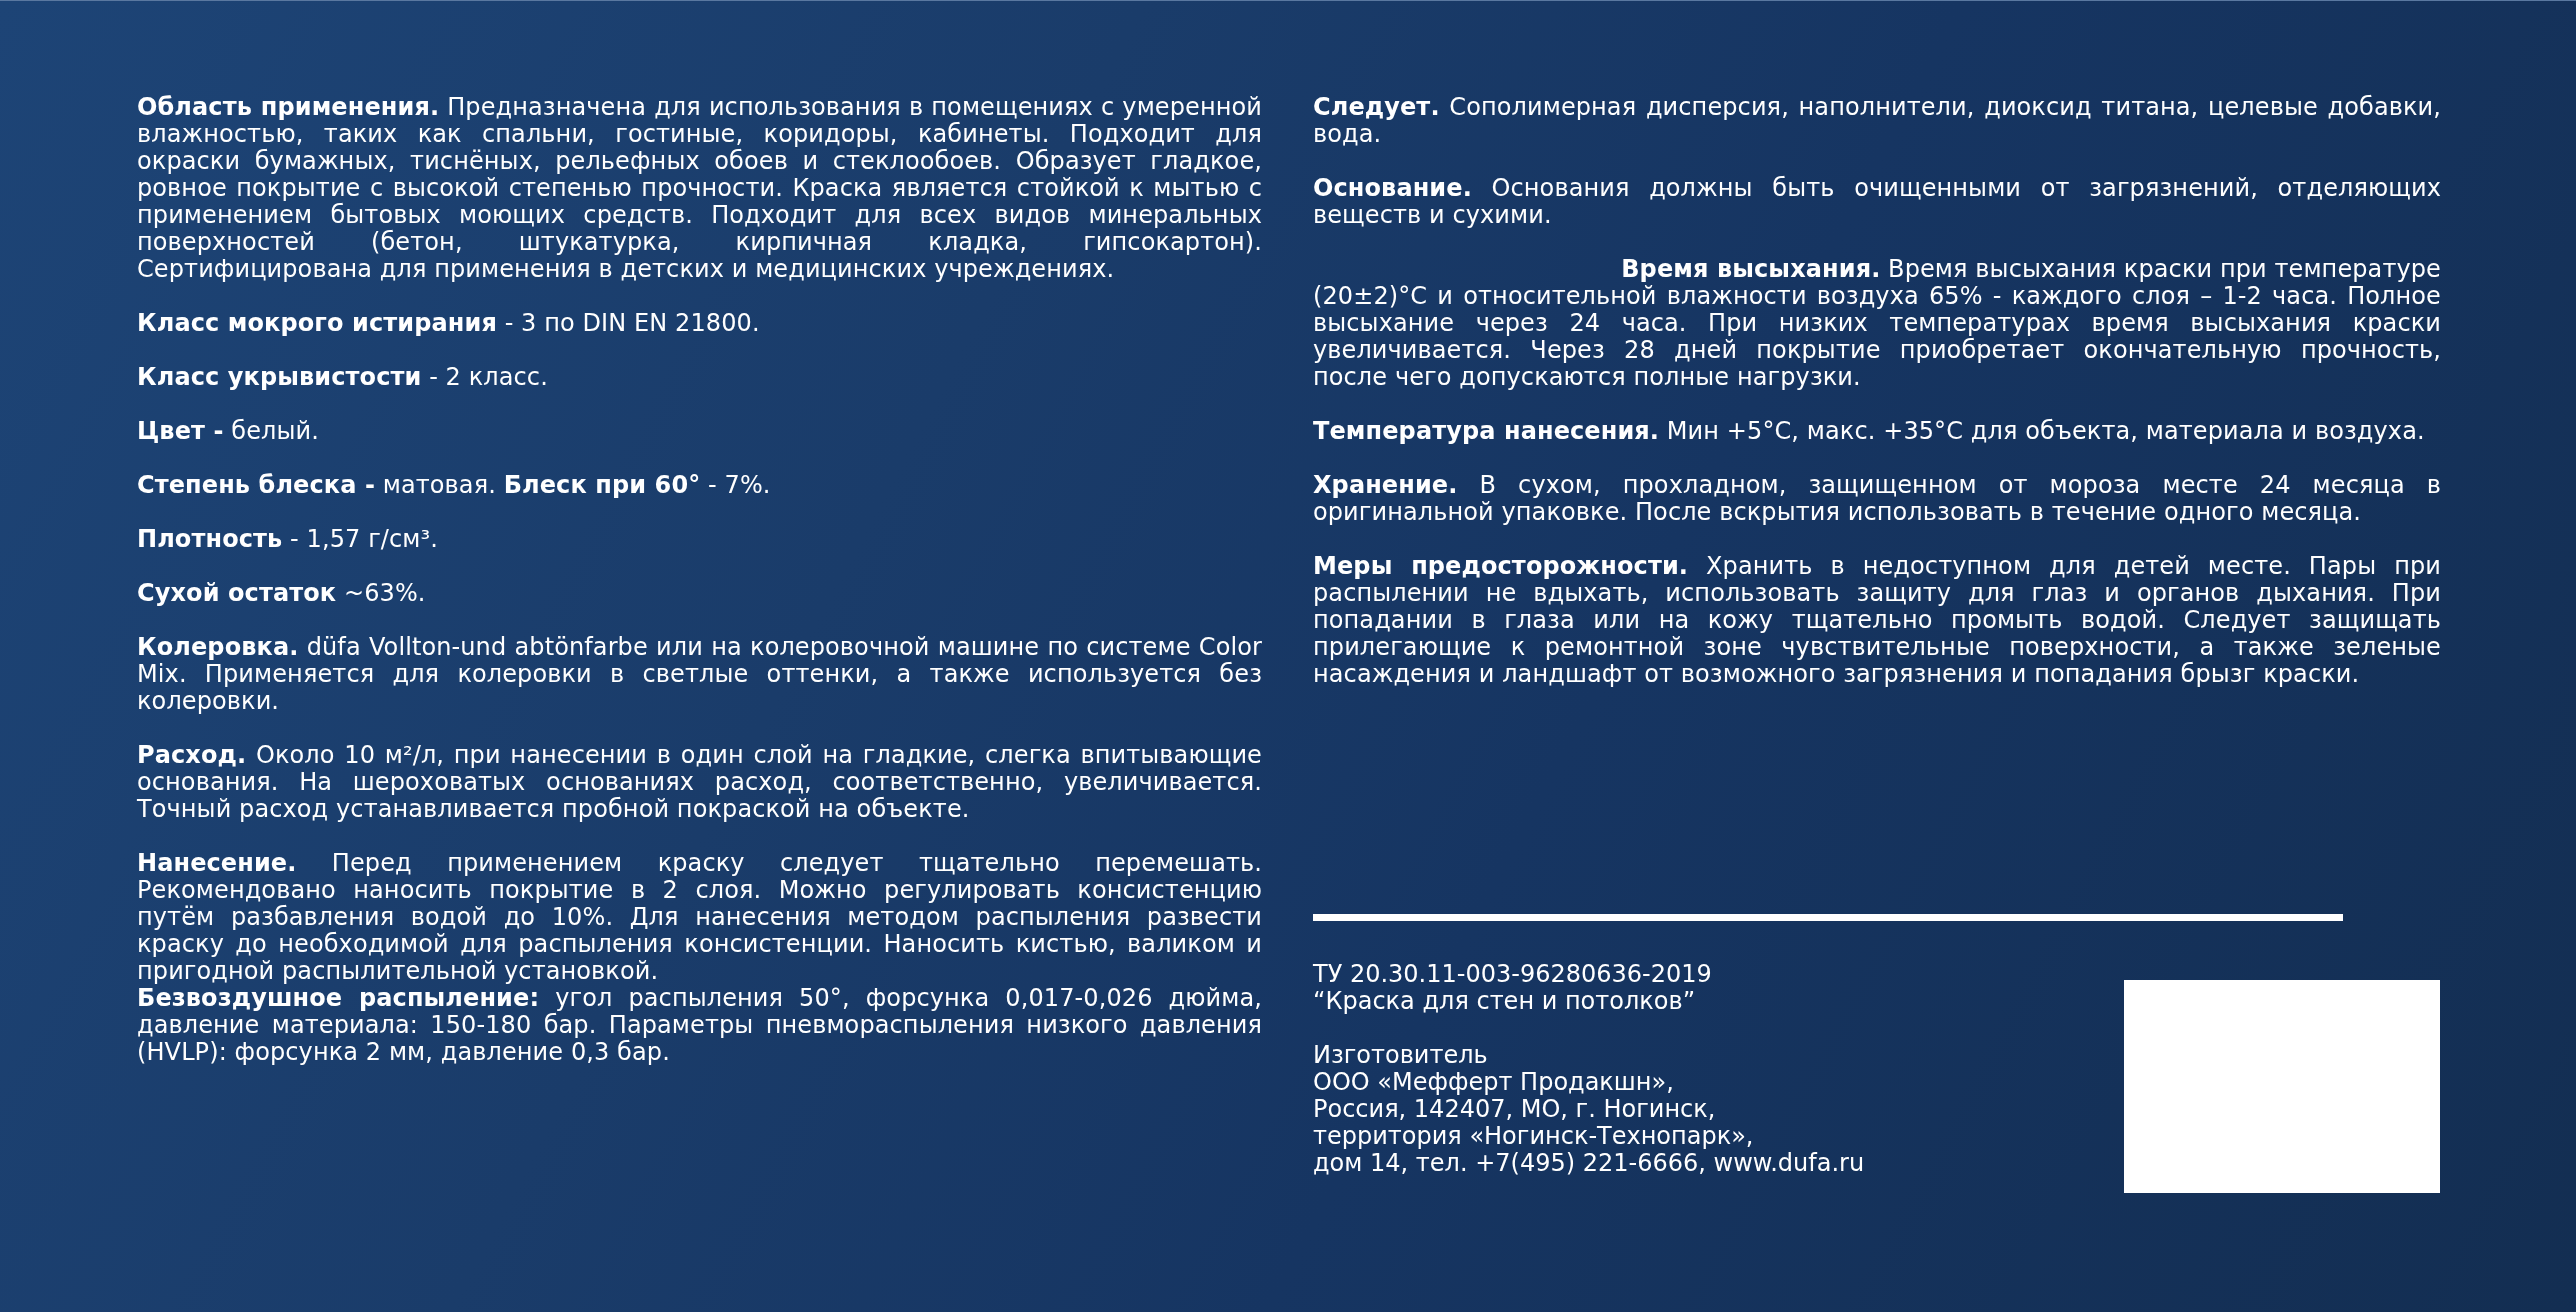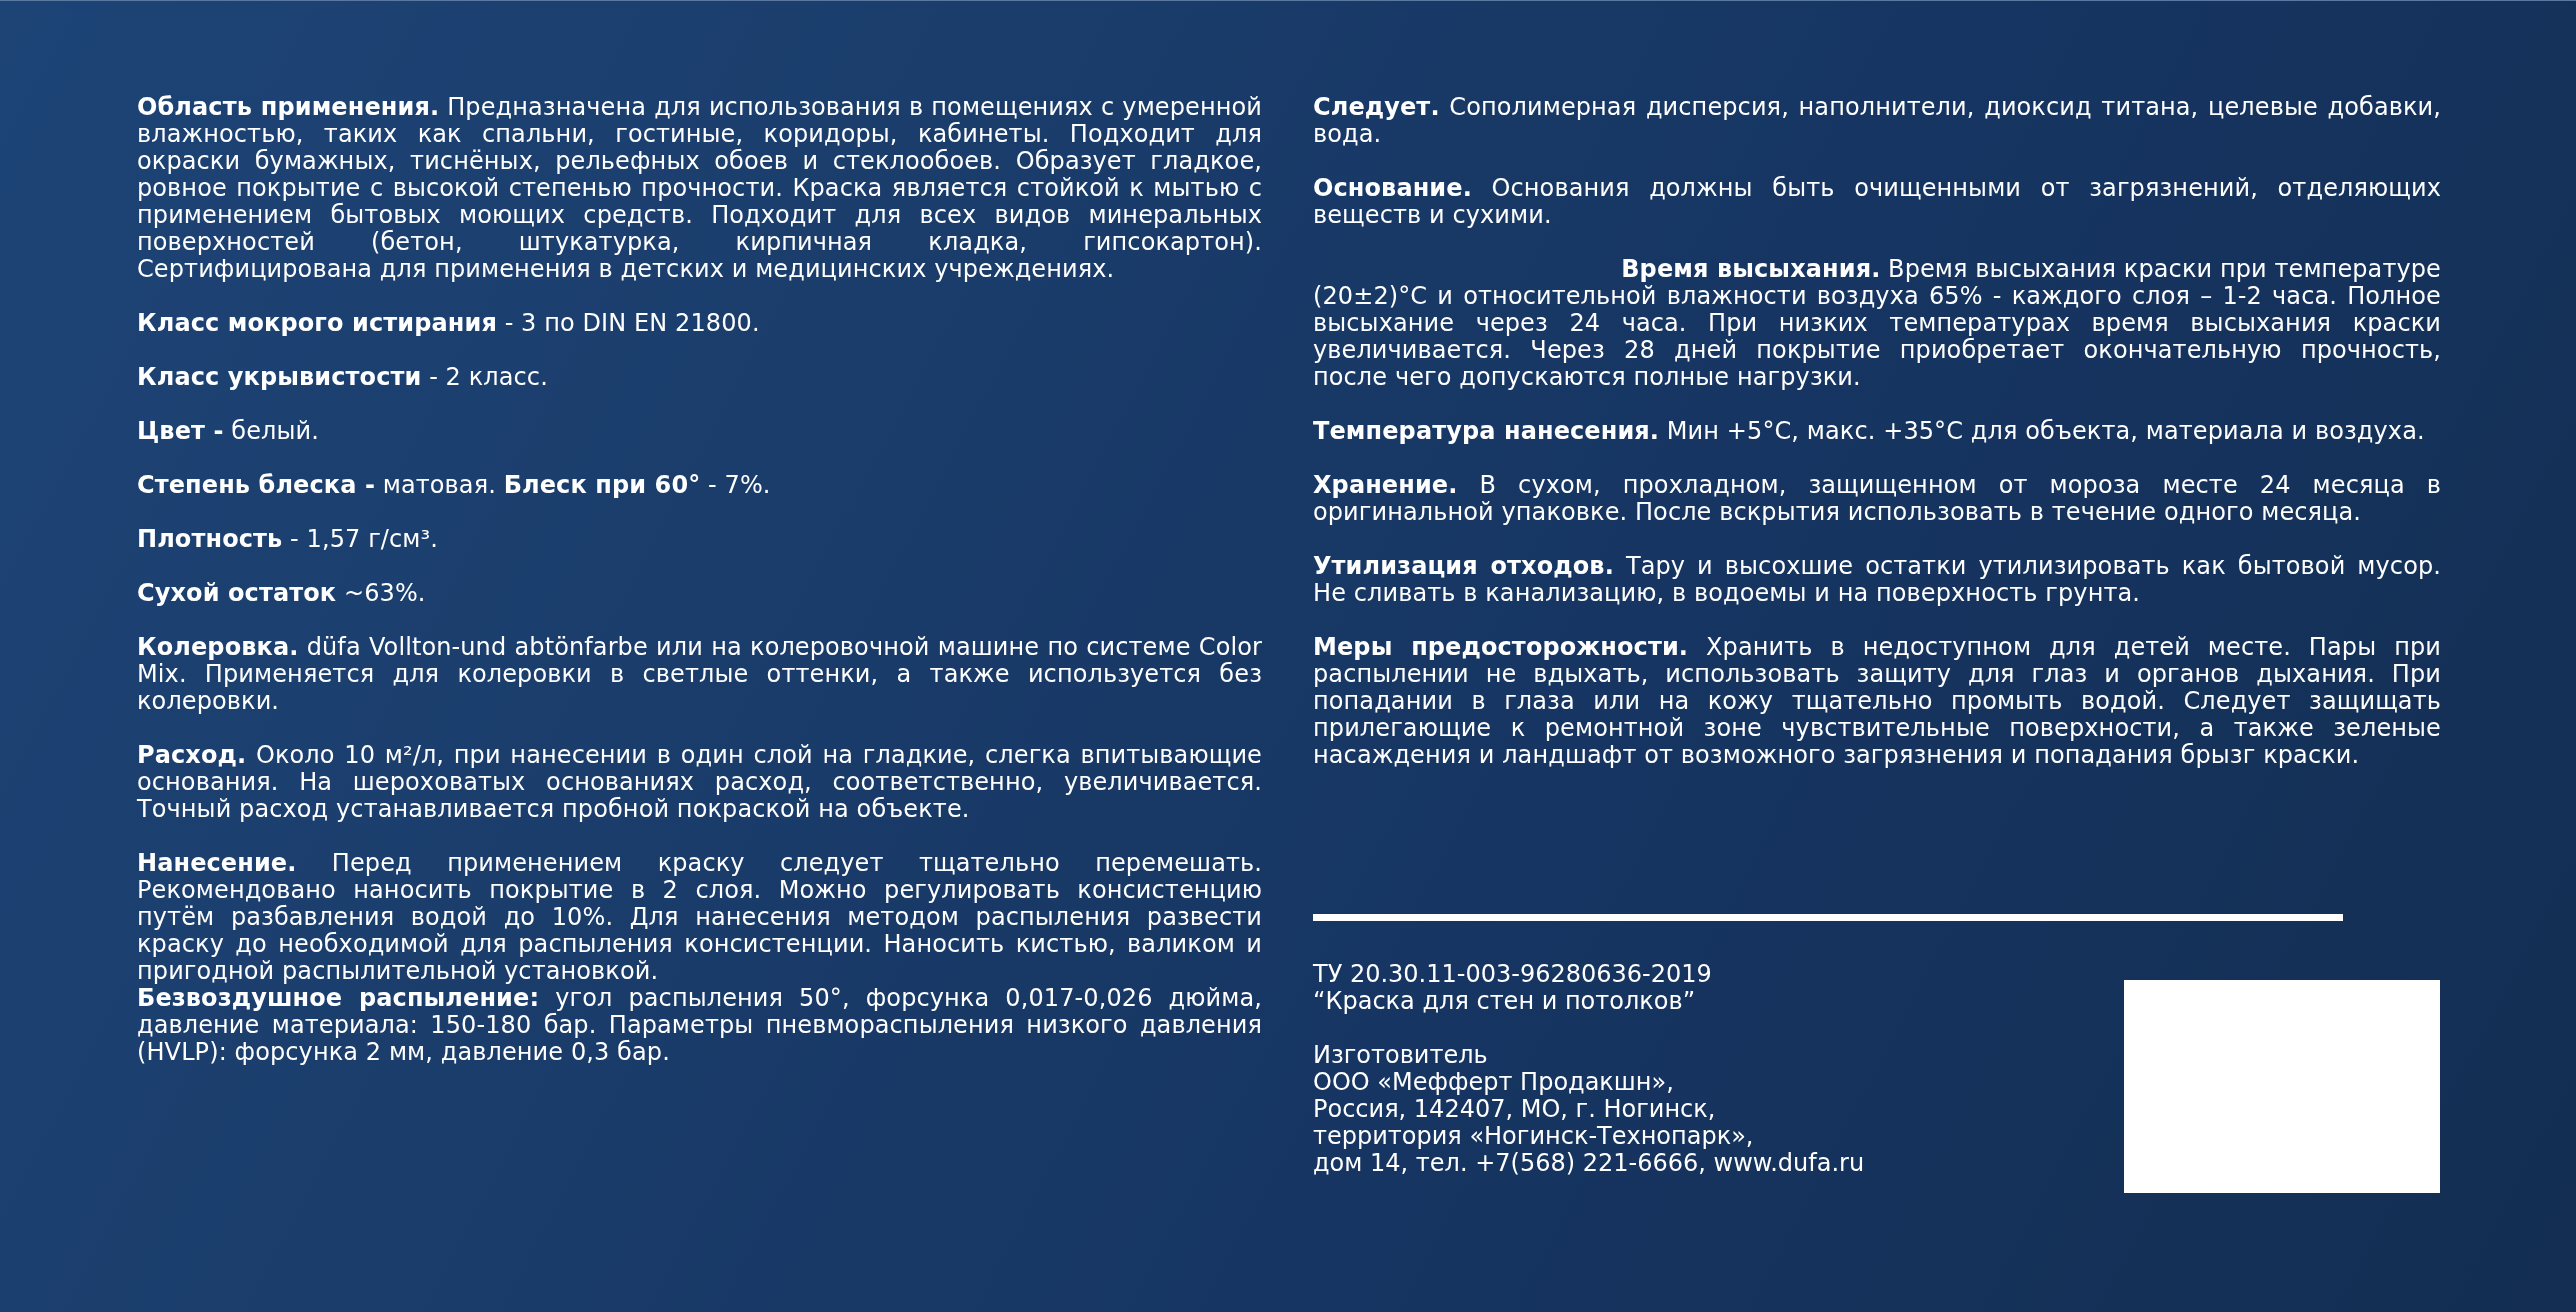--- a/index.html
+++ b/index.html
@@ -89,32 +89,31 @@
     <p class="para tight"><b>Нанесение.</b><span> Перед применением краску следует тщательно перемешать. Рекомендовано наносить покрытие в 2 слоя. Можно регулировать консистенцию путём разбавления водой до 10%. Для нанесения методом распыления развести краску до необходимой для распыления консистенции. Наносить кистью, валиком и пригодной распылительной установкой.</span></p>
     <p class="para tight"><b>Безвоздушное распыление:</b><span> угол распыления 50°, форсунка 0,017-0,026 дюйма, давление материала: 150-180 бар. Параметры пневмораспыления низкого давления (HVLP):  форсунка 2 мм, давление 0,3 бар.</span></p>
   </div>
 
   <div class="col col-right">
     <p class="para"><b>Следует.</b><span> Сополимерная дисперсия, наполнители, диоксид титана, целевые добавки, вода.</span></p>
     <p class="para"><b>Основание.</b><span> Основания должны быть очищенными от загрязнений, отделяющих веществ и сухими.</span></p>
     <p class="para"><span class="br-line"><b>Время высыхания.</b><span> Время высыхания краски при температуре</span></span><span>(20±2)°С и относительной влажности воздуха 65% - каждого слоя – 1-2 часа. Полное высыхание через 24 часа. При низких температурах время высыхания краски увеличивается. Через 28 дней покрытие приобретает окончательную прочность, после чего допускаются полные нагрузки.</span></p>
     <p class="para"><b>Температура нанесения.</b><span> Мин +5°С, макс. +35°С  для объекта, материала и воздуха.</span></p>
     <p class="para"><b>Хранение.</b><span> В сухом, прохладном, защищенном от мороза месте 24 месяца в оригинальной упаковке. После вскрытия использовать в течение одного месяца.</span></p>
-    <p class="para"><b>Утилизация отходов.</b><span> Тару и высохшие остатки утилизировать как бытовой мусор. Не сливать в канализацию, в водоемы и на поверхность грунта.</span></p>
     <p class="para tight"><b>Меры предосторожности.</b><span> Хранить в недоступном для детей месте. Пары при распылении не вдыхать, использовать защиту для глаз и органов дыхания. При попадании в глаза или на кожу тщательно промыть водой. Следует защищать прилегающие к ремонтной зоне чувствительные поверхности, а также зеленые насаждения и ландшафт от возможного загрязнения и попадания брызг краски.</span></p>
   </div>
 
   <div class="rule"></div>
 
   <div class="tu-block">
     <span class="bold">ТУ 20.30.11-003-96280636-2019</span>
     <span class="bold">“Краска для стен и потолков”</span>
     <span class="gap"></span>
     <span class="bold">Изготовитель</span>
     <span class="line">ООО «Мефферт Продакшн»,</span>
     <span class="line">Россия, 142407, МО, г. Ногинск,</span>
     <span class="line">территория «Ногинск-Технопарк»,</span>
-    <span class="line">дом 14, тел. +7(568) 221-6666, www.dufa.ru</span>
+    <span class="line">дом 14, тел. +7(495) 221-6666, www.dufa.ru</span>
   </div>
 
   <div class="white-box"></div>
 </div>
 
 
 </body></html>

